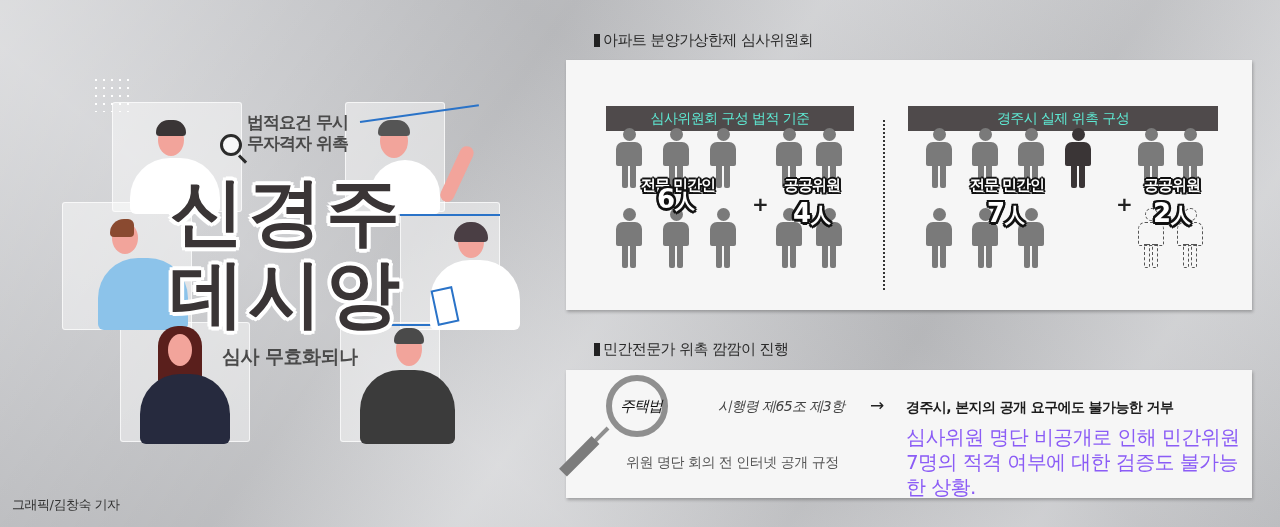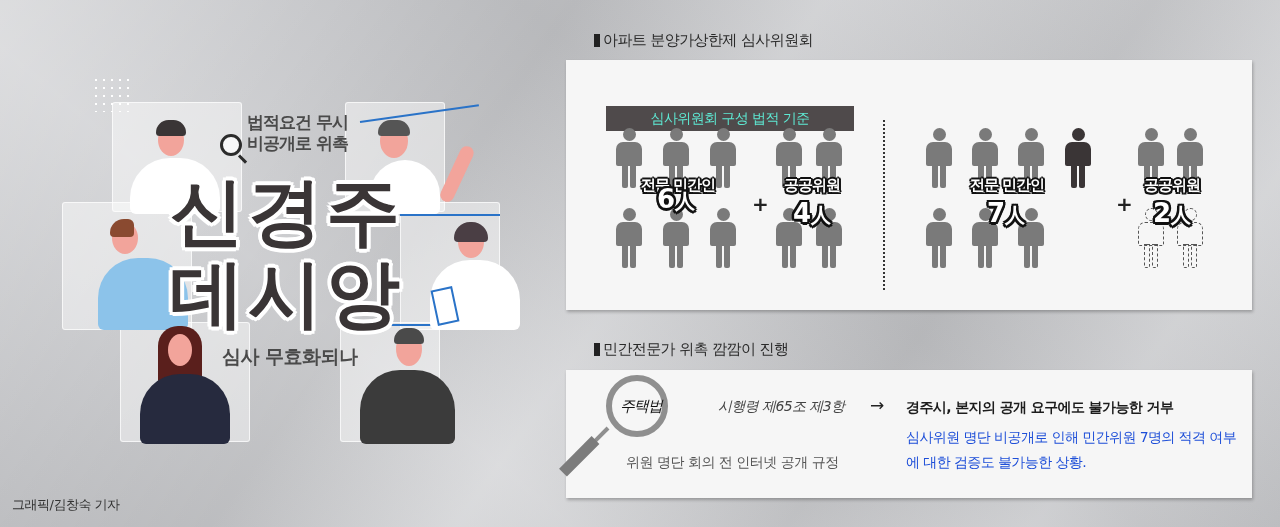--- a/index.html
+++ b/index.html
@@ -131,21 +131,21 @@
   }
   .arrow { position: absolute; left: 304px; top: 25px; font-size: 17px; color: #222; }
   .law-rule {
     position: absolute; left: 60px; top: 84px; font-size: 14px; color: #555; letter-spacing: -0.5px;
   }
   .finding-title {
     position: absolute; left: 340px; top: 29px; font-size: 14px; font-weight: bold; color: #1c1c1c;
     letter-spacing: -0.6px;
   }
   .finding-body {
-    position: absolute; left: 340px; top: 55px; width: 340px; font-size: 14px; color: #1d4ed8;
+    position: absolute; left: 340px; top: 55px; width: 340px; font-size: 20px; color: #8b5cf6;
     line-height: 25px; letter-spacing: -0.6px;
   }
 </style>
 </head>
 <body>
 
 <div class="illu">
   <div class="dots"></div>
 
   <div class="card" style="left:112px;top:98px;width:130px;height:110px;"></div>
@@ -193,36 +193,37 @@
   </div>
 
   <div class="person" style="left:360px;top:322px;width:100px;height:118px;">
     <div class="head skin" style="left:36px;top:6px;width:26px;height:34px;"></div>
     <div class="hair" style="left:34px;top:2px;width:30px;height:16px;background:#4a4a4a;border-radius:14px 14px 4px 4px;"></div>
     <div class="body" style="left:0;top:44px;width:95px;height:74px;background:#3b3b3b;"></div>
   </div>
 
   <div class="subtitle-top">
     <div>법적요건 무시</div>
-    <div>비공개로 위촉</div>
+    <div>무자격자 위촉</div>
   </div>
   <div class="title-big title-l2">데시앙</div>
   <div class="title-big title-l1">신경주</div>
   <div class="subtitle-bottom">심사 무효화되나</div>
 </div>
 
 <div class="credit">그래픽/김창숙 기자</div>
 
 <div class="sec-head" style="left:594px;top:31px;">
   <span class="bullet"></span>
   <span>아파트 분양가상한제 심사위원회</span>
 </div>
 
 <div class="panel panel-top">
   <div class="group-label" style="left:40px;width:248px;">심사위원회 구성 법적 기준</div>
+  <div class="group-label" style="left:342px;width:310px;">경주시 실제 위촉 구성</div>
 
   <div class="divider-dotted"></div>
 
   <div>
     <div class="fig" style="left:48px;top:68px;">
         <div class="h"></div>
         <div class="t"></div>
         <div class="l1"></div>
         <div class="l2"></div>
       </div>

